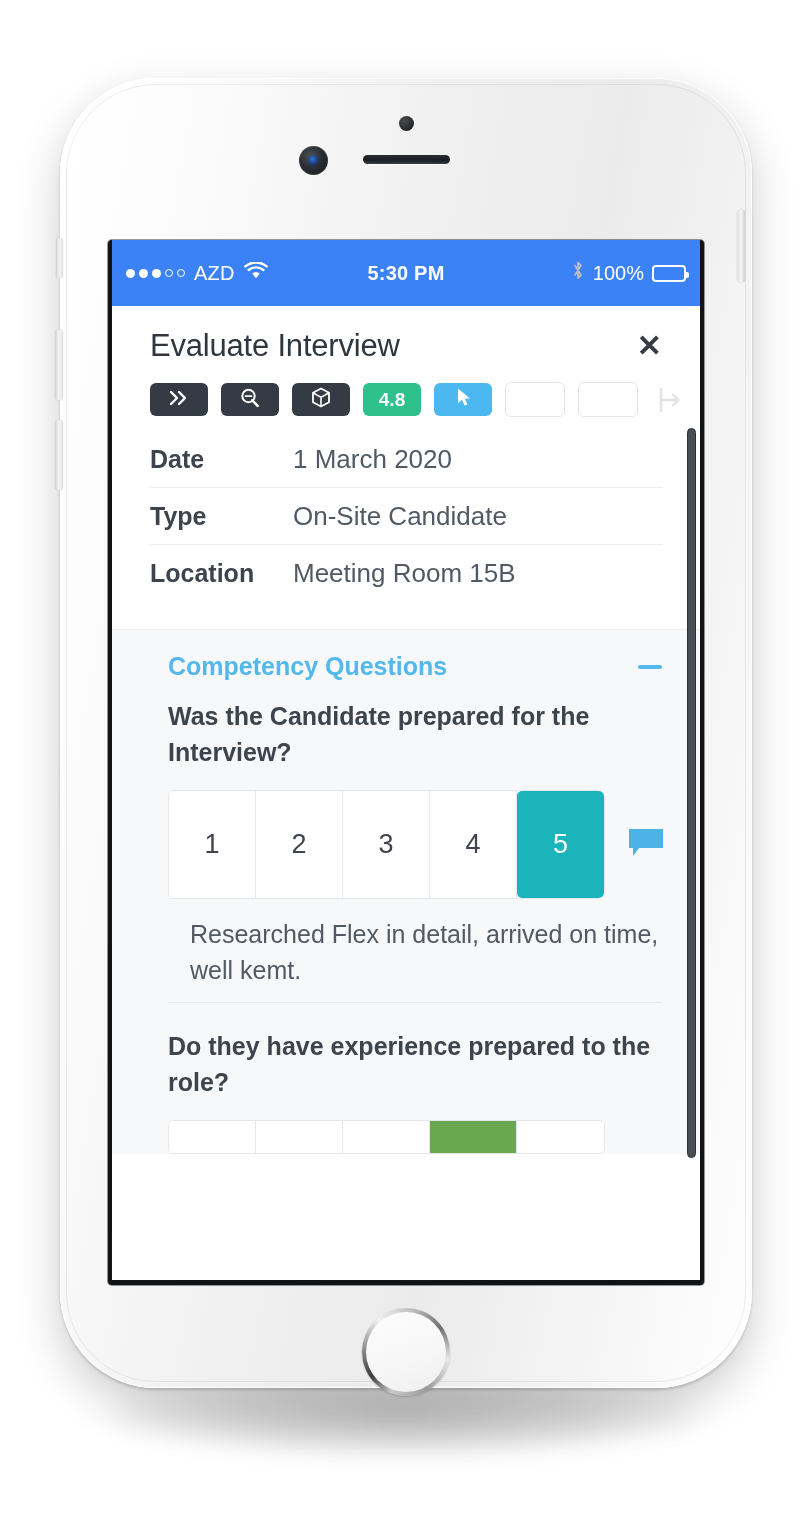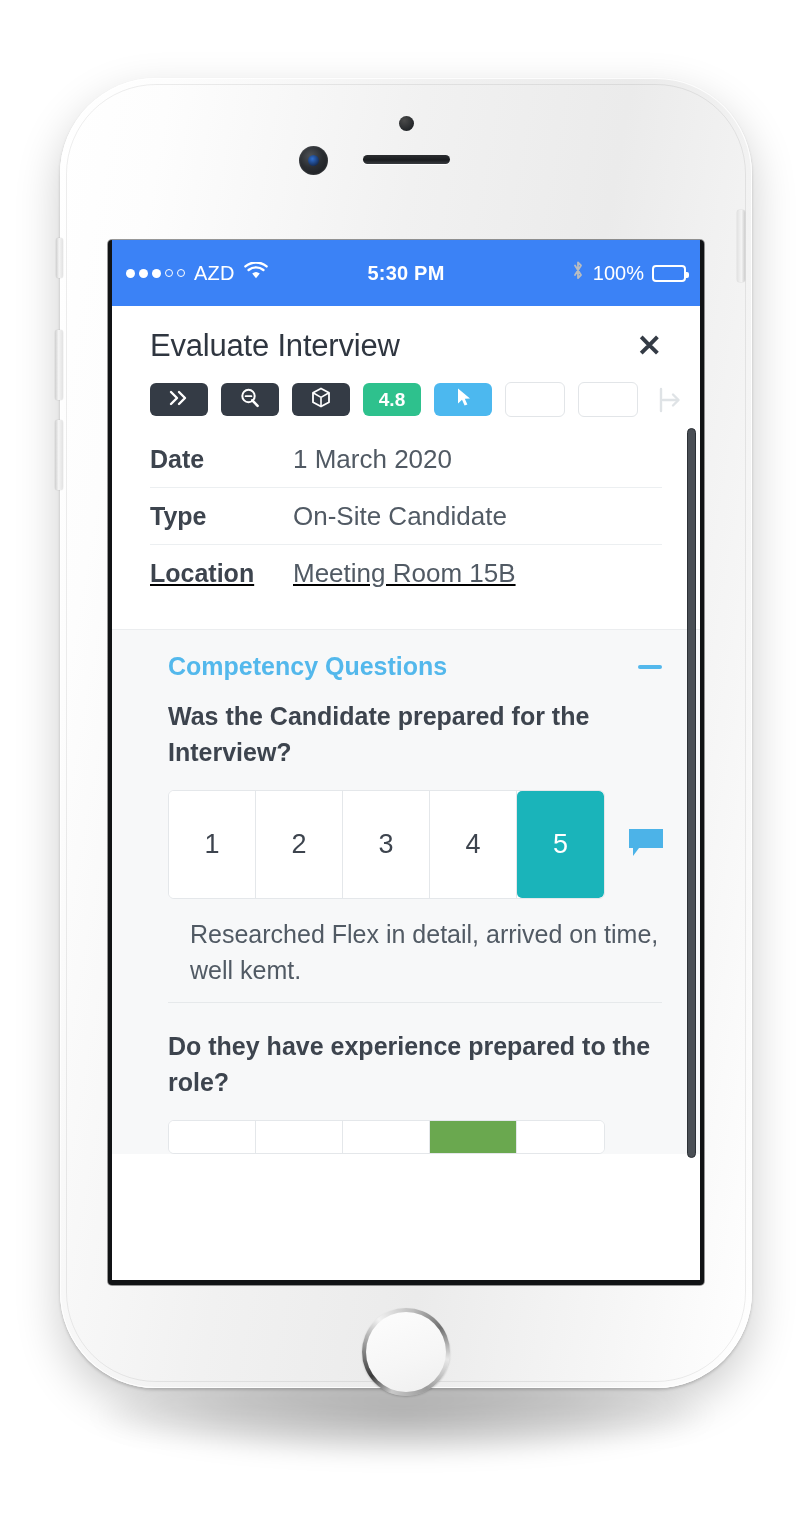--- a/index.html
+++ b/index.html
@@ -247,21 +247,21 @@
   .details {
     padding: 0 38px;
     background: #ffffff;
   }
   .detail-row {
     display: flex;
     align-items: baseline;
     padding: 13px 0 12px 0;
     border-bottom: 1px solid #eceff1;
   }
-  .detail-row:last-child { border-bottom: none; padding-bottom: 22px; text-decoration: underline; }
+  .detail-row:last-child { border-bottom: none; padding-bottom: 22px; }
   .detail-label {
     width: 143px;
     font-size: 25px;
     font-weight: bold;
     color: #3d444e;
     flex: none;
   }
   .detail-value {
     font-size: 26px;
     color: #515a64;

